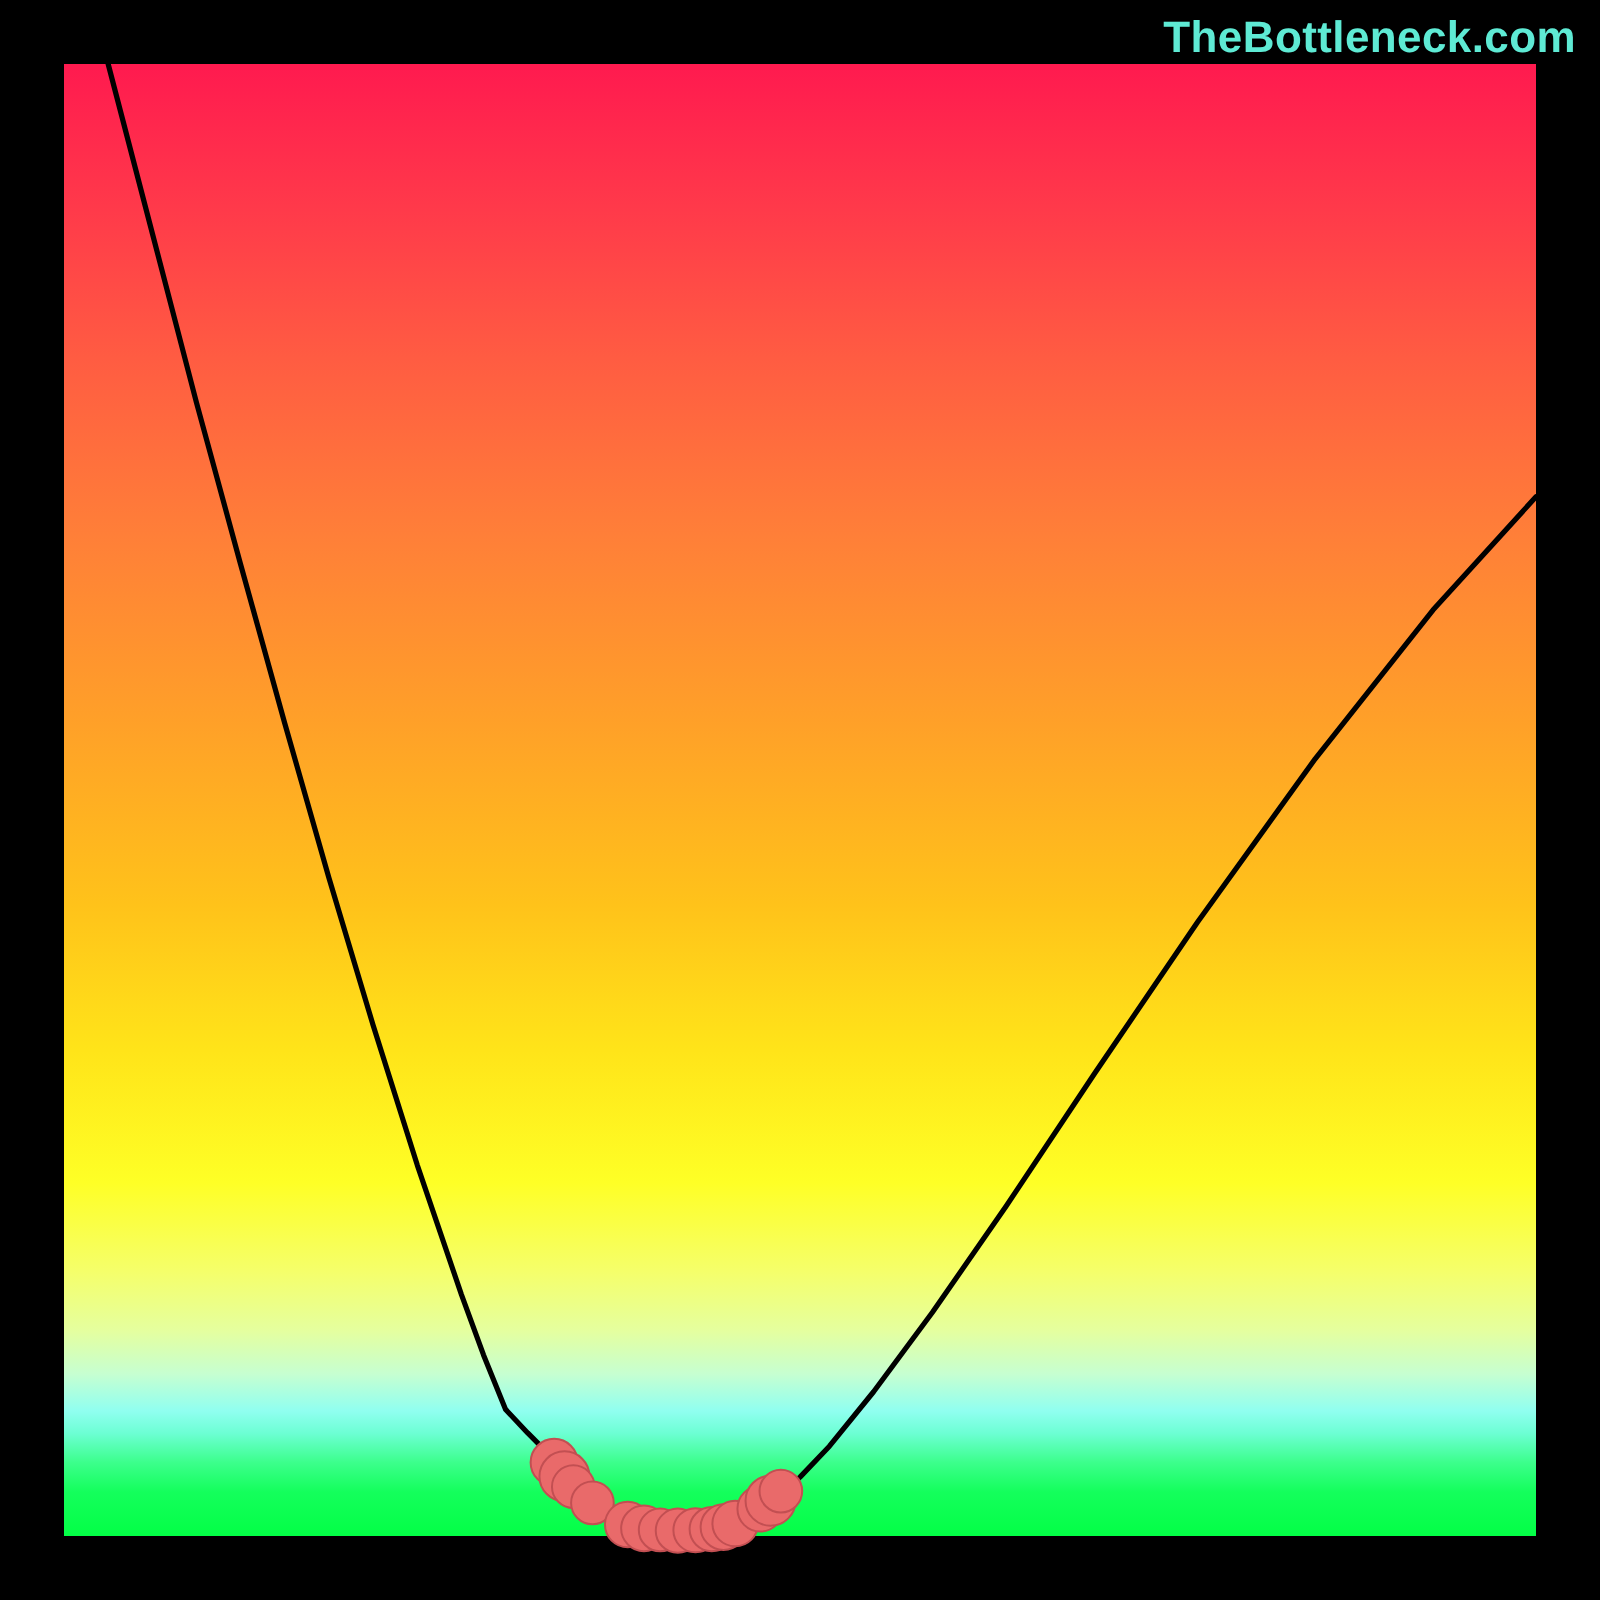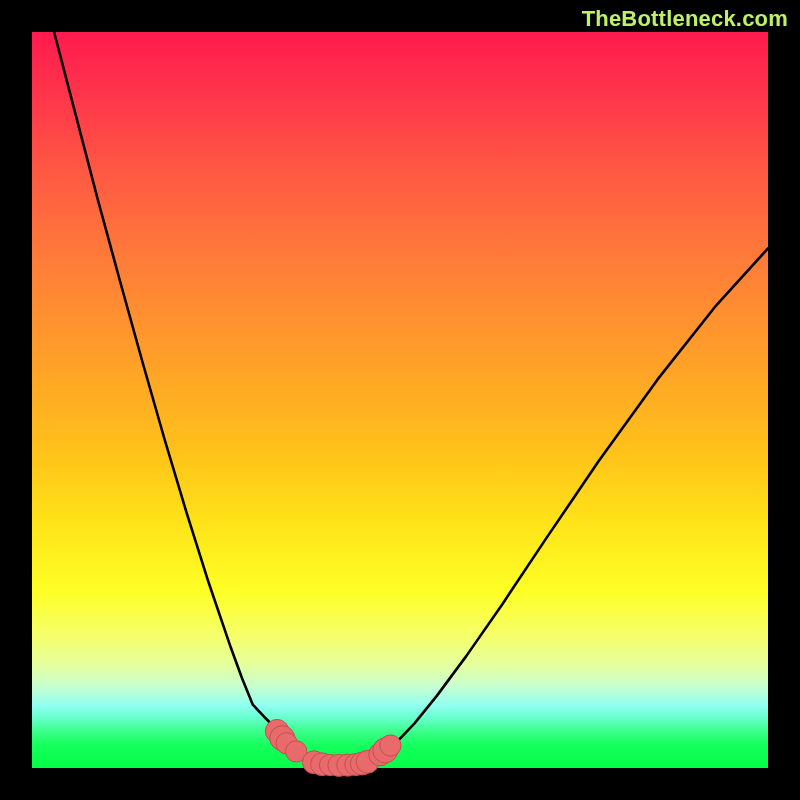--- a/index.html
+++ b/index.html
@@ -41,21 +41,21 @@
       #03ff46 100%
     );
   }
   .watermark {
     position: absolute;
     top: 6px;
     right: 12px;
     font-family: Arial, Helvetica, sans-serif;
     font-size: 22px;
     font-weight: 600;
-    color: #bef264;
+    color: #5eead4;
     letter-spacing: 0.2px;
     user-select: none;
   }
   svg.overlay {
     position: absolute;
     left: 0;
     top: 0;
     width: 736px;
     height: 736px;
     overflow: visible;

